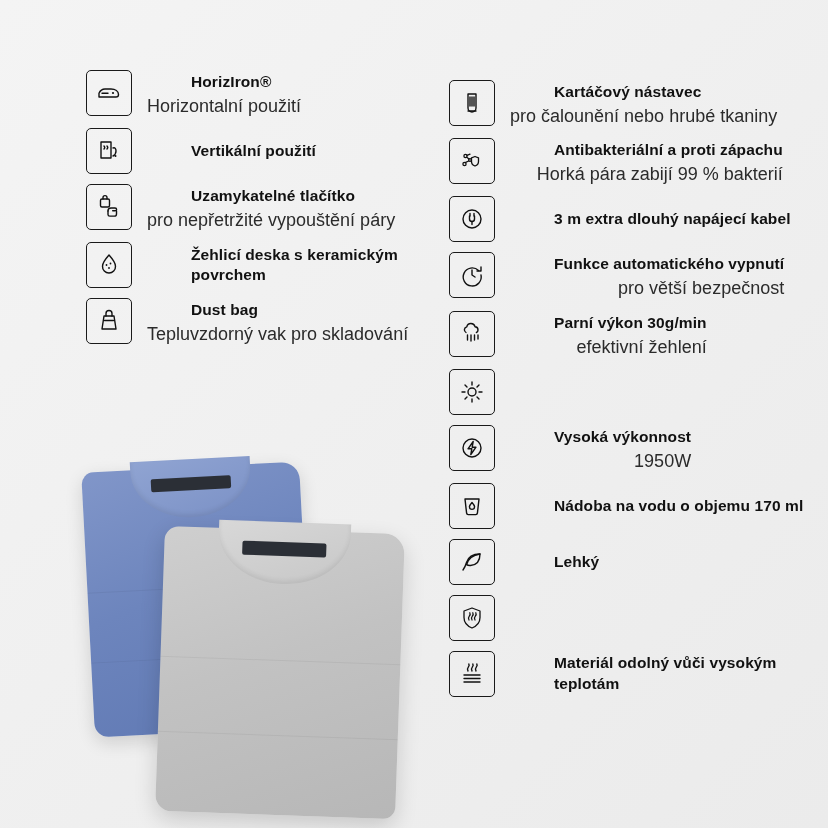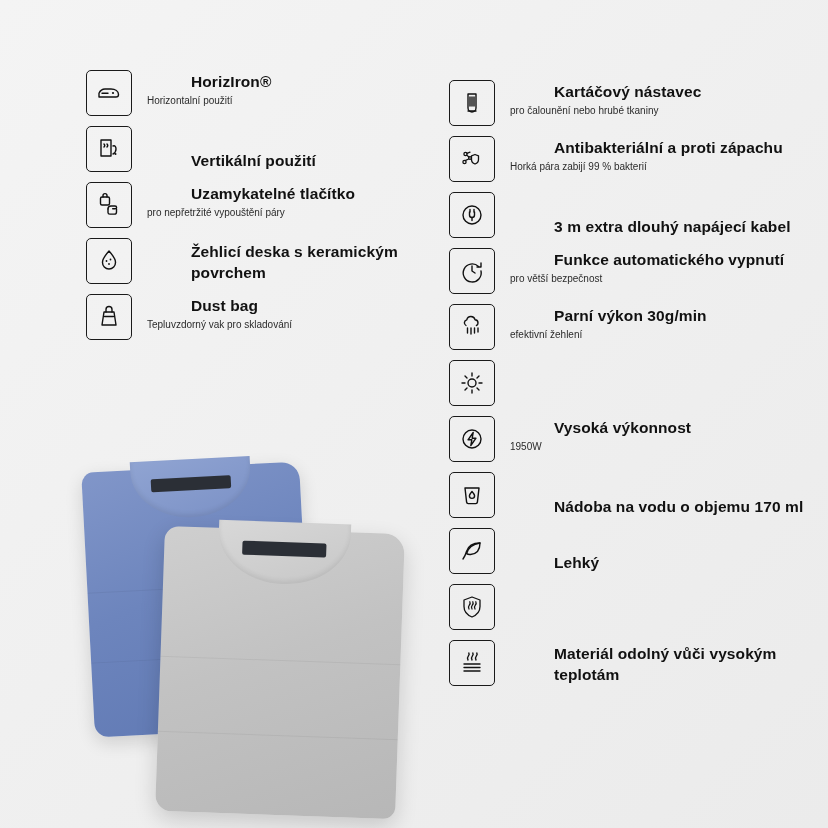--- a/index.html
+++ b/index.html
@@ -48,38 +48,39 @@
   }
   .feature .icon-box svg {
     display: block;
   }
   .feature .text {
     padding-left: 15px;
     padding-top: 2px;
   }
   .feature.single .text {
     display: flex;
-    align-items: flex-end;
+    align-items: center;
     height: 46px;
     padding-top: 0;
   }
   .f-title {
     font-size: 15.5px;
     font-weight: bold;
     color: #111111;
     line-height: 1.35;
     letter-spacing: 0.1px;
     margin-left: 44px;
   }
   .f-sub {
-    font-size: 10px;
+    font-size: 18px;
     font-weight: normal;
     color: #2b2b2b;
     line-height: 1.35;
     margin-top: 1px;
+    text-align: right;
   }
 
   
   .shirts {
     position: absolute;
     left: 60px;
     top: 455px;
     width: 400px;
     height: 360px;
   }

